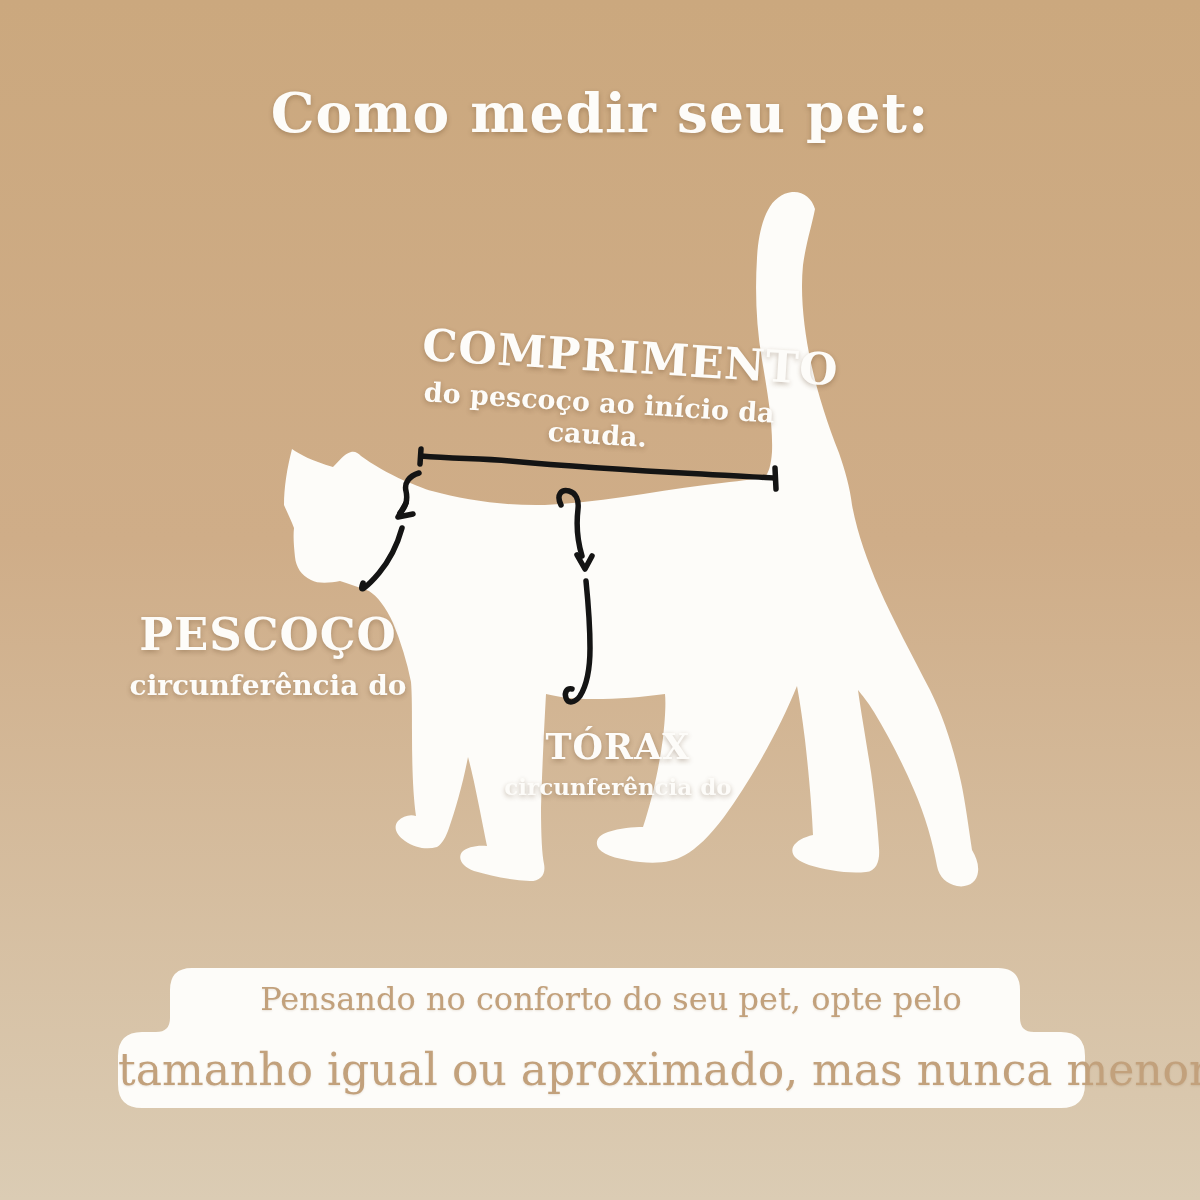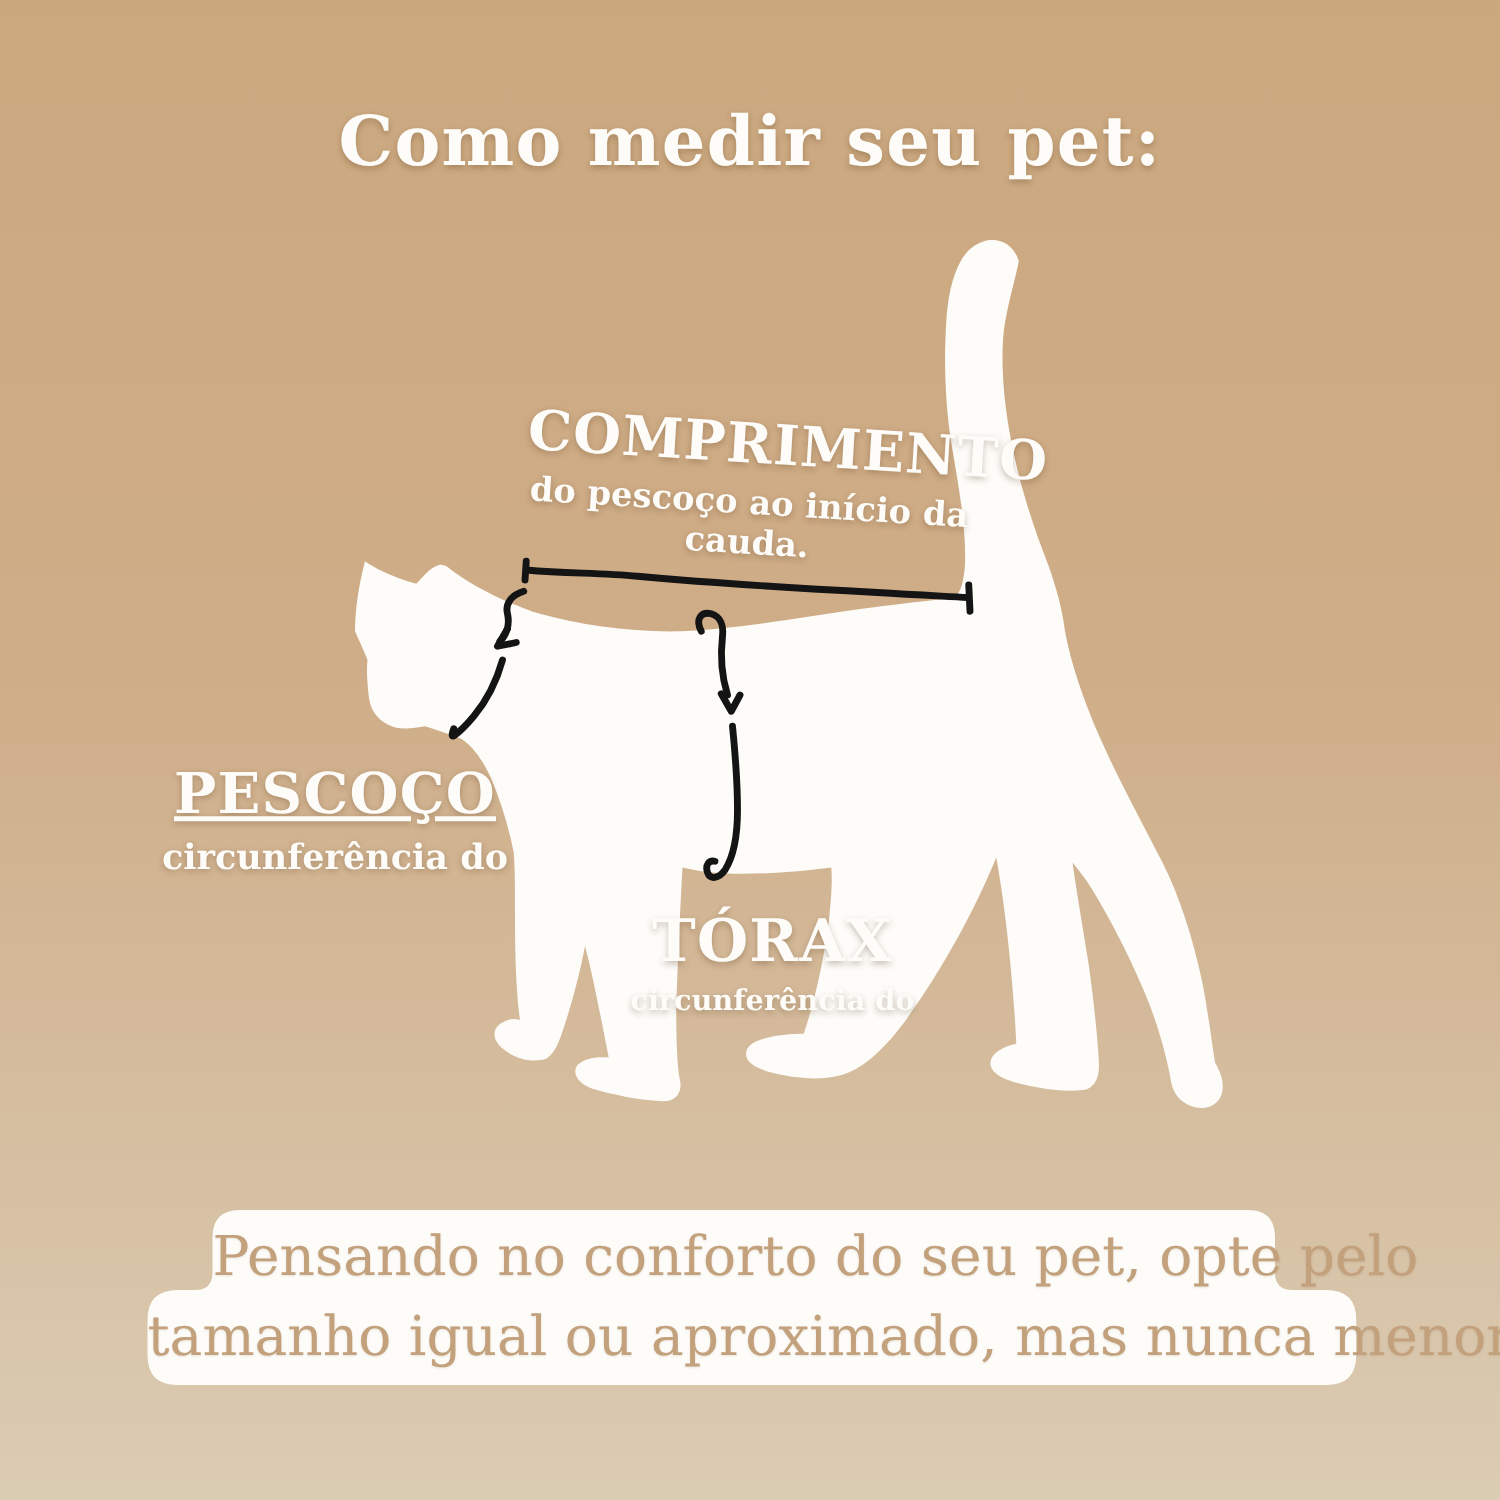--- a/index.html
+++ b/index.html
@@ -16,28 +16,28 @@
   .txt{position:absolute;color:var(--text-light);text-align:center;
        text-shadow:0 2px 5px rgba(80,50,20,.30);}
   .page-title{left:0;right:0;top:80px;font-size:55px;font-weight:bold;letter-spacing:1px;}
   .lbl-block{transform-origin:center;}
   .lbl-title{font-weight:bold;letter-spacing:1px;}
   .lbl-sub{font-weight:bold;line-height:1.2;}
   .comprimento{left:420px;top:330px;width:360px;transform:rotate(3.5deg);}
   .comprimento .lbl-title{font-size:44px;}
   .comprimento .lbl-sub{font-size:27px;margin-top:6px;}
   .pescoco{left:118px;top:608px;width:300px;}
-  .pescoco .lbl-title{font-size:45px;text-decoration:underline;}
+  .pescoco .lbl-title{font-size:45px;}
   .pescoco .lbl-sub{font-size:28px;margin-top:8px;}
   .torax{left:498px;top:726px;width:240px;}
-  .torax .lbl-title{font-size:47px;}
+  .torax .lbl-title{font-size:35px;}
   .torax .lbl-sub{font-size:23px;margin-top:6px;}
   .footer-line{position:absolute;color:var(--text-tan);text-align:center;white-space:pre;
        text-shadow:0 1px 2px rgba(120,90,55,.15);}
-  .footer-line1{left:170px;width:882px;top:980px;font-size:44px;}
+  .footer-line1{left:170px;width:882px;top:980px;font-size:32px;}
   .footer-line2{left:118px;width:967px;top:1044px;font-size:44px;}
   .footer-line b{font-weight:normal;}
 </style>
 </head>
 <body>
 
 <div class="stage">
 
   <svg class="art" viewBox="0 0 1200 1200">
 

